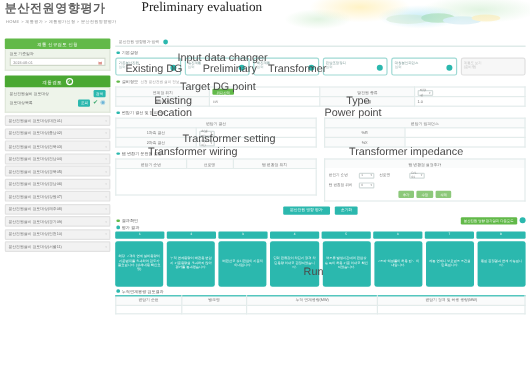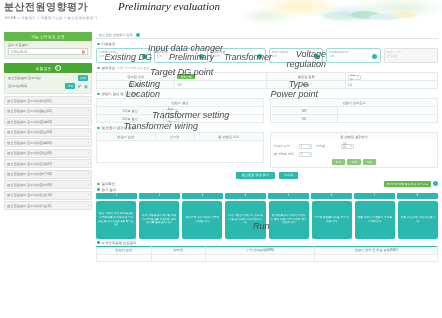--- a/index.html
+++ b/index.html
@@ -33,21 +33,21 @@
   }
   .breadcrumb {
     position: absolute; left: 5px; top: 16px;
     font-size: 3.4px; color: #8d8d8d; white-space: nowrap; letter-spacing: .3px;
   }
 
   
   .anno {
     position: absolute; color: #4a4a4a; font-size: 9px;
     font-family: "Liberation Sans", sans-serif; white-space: nowrap;
-    line-height: 1.0; letter-spacing: 0px; font-style: italic;
+    line-height: 1.0; letter-spacing: 0px;
   }
   .anno.serif { font-family: "Liberation Serif", serif; font-size: 11px; color: #222; }
   .anno.c { text-align: right; }
 
   
   .sidebar { position: absolute; left: 4px; top: 32px; width: 88px; }
   .panel-head {
     height: 9px; background: #62b949; border-radius: 1px;
     display: flex; align-items: center; justify-content: center;
     color: #fff; font-size: 3.6px; letter-spacing: .3px;
@@ -558,27 +558,27 @@
       </tr>
     </tbody>
       </table>
 
   </div>
 
   <div class="anno" style="left:148px; top:44px;">Input data changer</div>
   <div class="anno c" style="left:100px; top:53px; width:52px;">Existing DG</div>
   <div class="anno c" style="left:158px; top:53px; width:56px;">Preliminary</div>
   <div class="anno c" style="left:216px; top:53px; width:56px;">Transformer</div>
-  <div class="anno c" style="left:274px; top:49px; width:52px; line-height:1.15; white-space:normal;">Voltage<br>regulation</div>
 
   <div class="anno" style="left:150px; top:68px;">Target DG point</div>
   <div class="anno c" style="left:104px; top:80px; width:56px;">Existing</div>
   <div class="anno c" style="left:104px; top:90px; width:56px;">Location</div>
   <div class="anno c" style="left:252px; top:80px; width:56px;">Type</div>
   <div class="anno c" style="left:244px; top:90px; width:74px;">Power point</div>
 
   <div class="anno c" style="left:112px; top:122px; width:86px;">Transformer wiring</div>
   <div class="anno" style="left:152px; top:111px;">Transformer setting</div>
+  <div class="anno c" style="left:282px; top:122px; width:104px;">Transformer impedance</div>
 
 
   <div class="anno" style="left:253px; top:222px;">Run</div>
 
 </div>
 
 </body></html>

